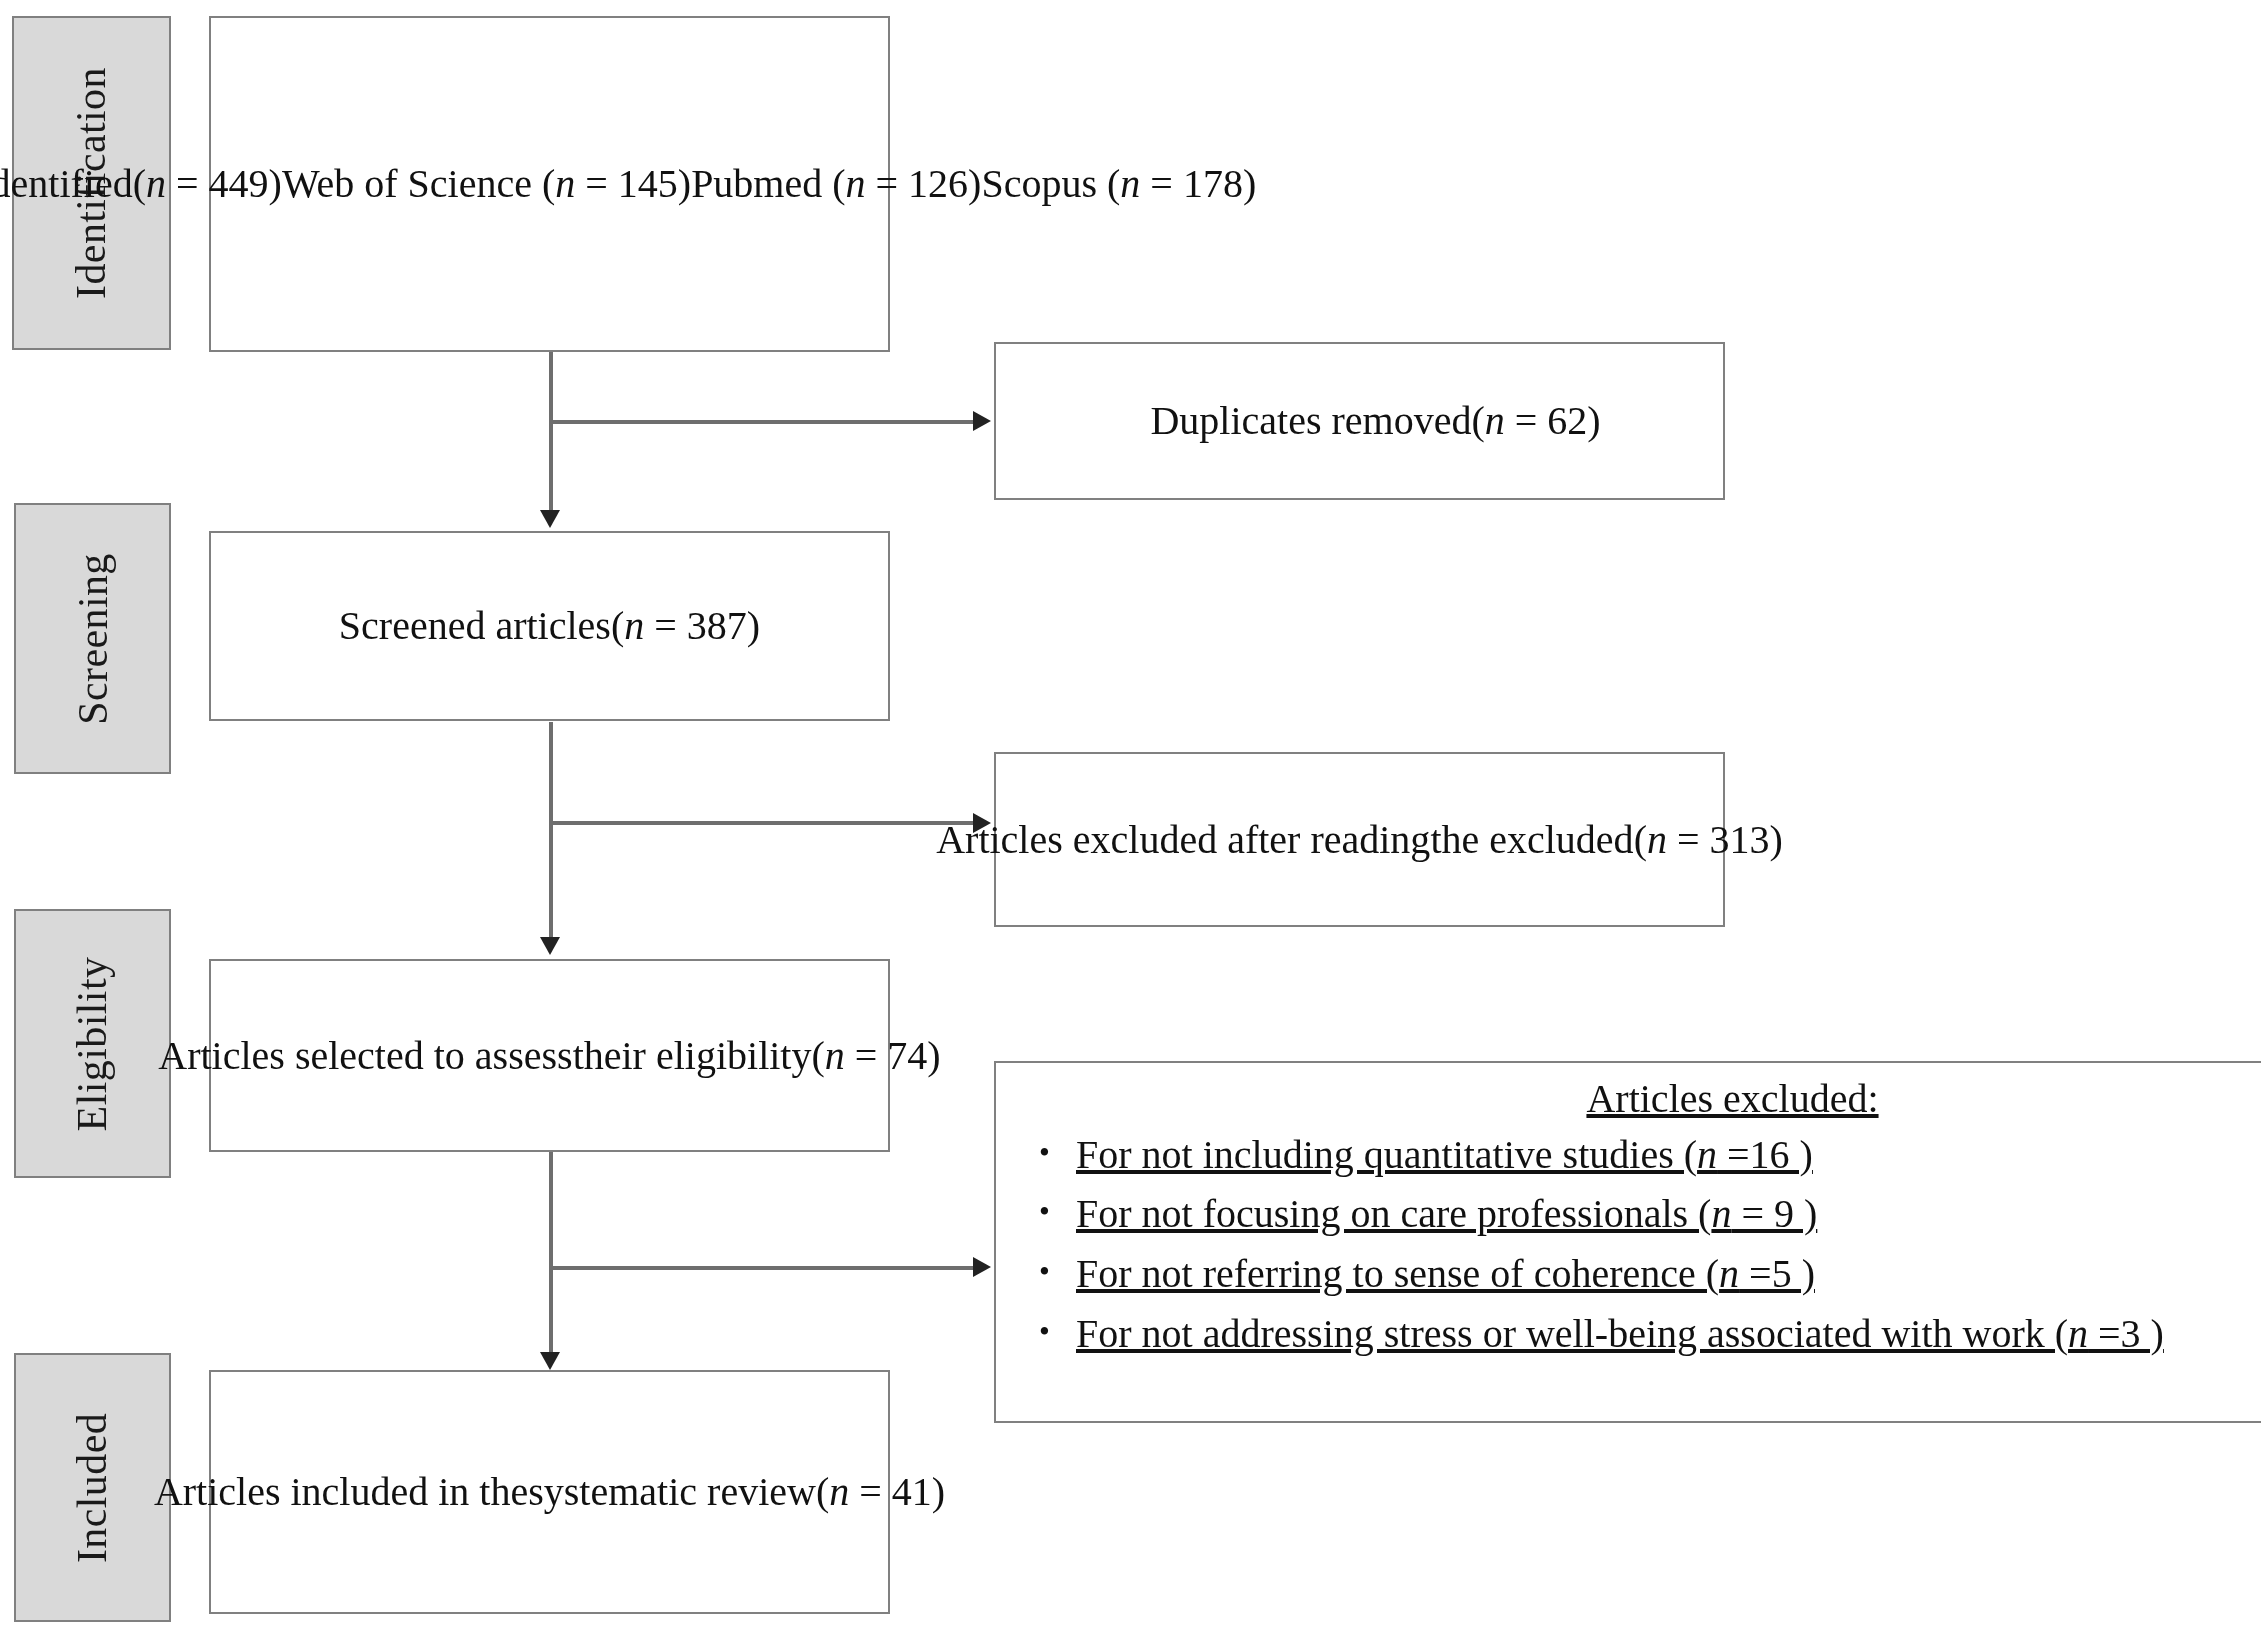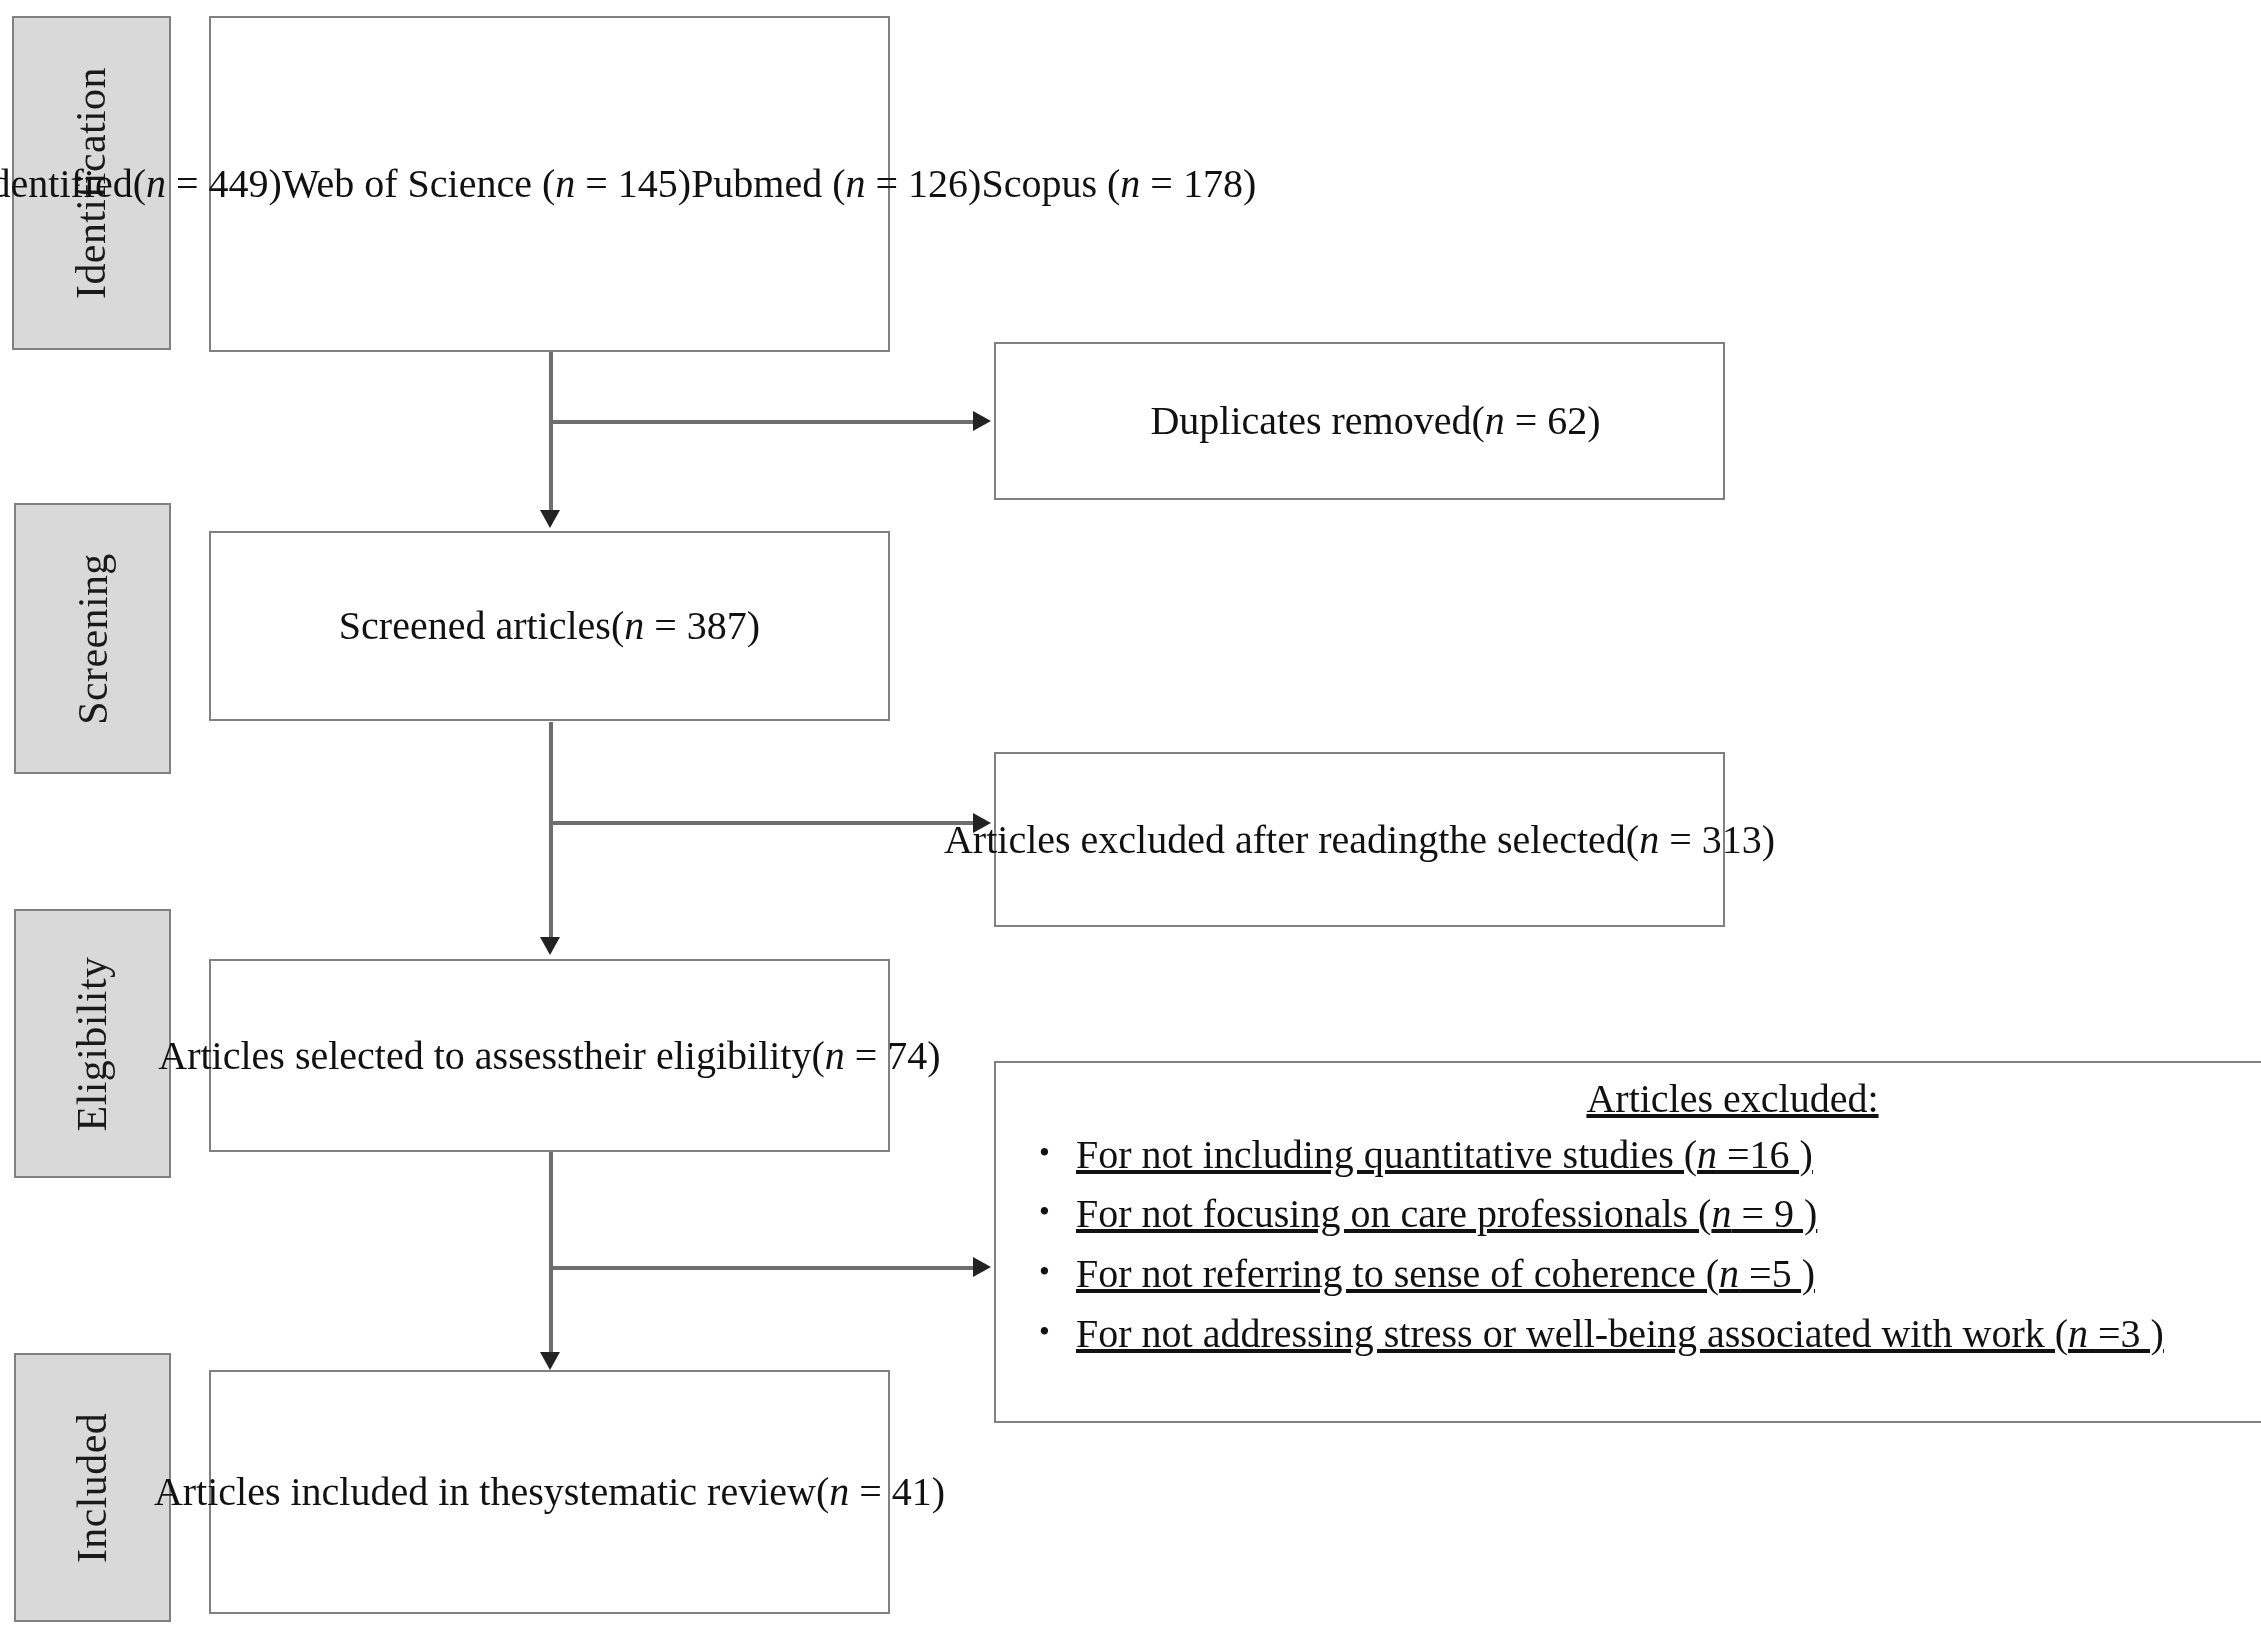--- a/index.html
+++ b/index.html
@@ -169,21 +169,21 @@
     <span class="line">(<span class="nv">n</span> = 41)</span>
   </div>
 
   <div class="flow-box" style="left:994px; top:342px; width:731px; height:158px;padding-left:32px;">
     <span class="line">Duplicates removed</span>
     <span class="line">(<span class="nv">n</span> = 62)</span>
   </div>
 
   <div class="flow-box" style="left:994px; top:735px; width:731px; height:175px;margin-top:17px;">
     <span class="line">Articles excluded after reading</span>
-    <span class="line">the selected</span>
+    <span class="line">the excluded</span>
     <span class="line">(<span class="nv">n</span> = 313)</span>
   </div>
 
   <div class="list-box" style="left:994px; top:1061px; width:1477px; height:362px;text-decoration:underline;">
     <div class="list-title">Articles excluded:</div>
     <ul>
       <li>
         <span class="bullet">•</span>
         <span>For not including quantitative studies (<span class="nv">n</span> =16 )</span>
       </li>

